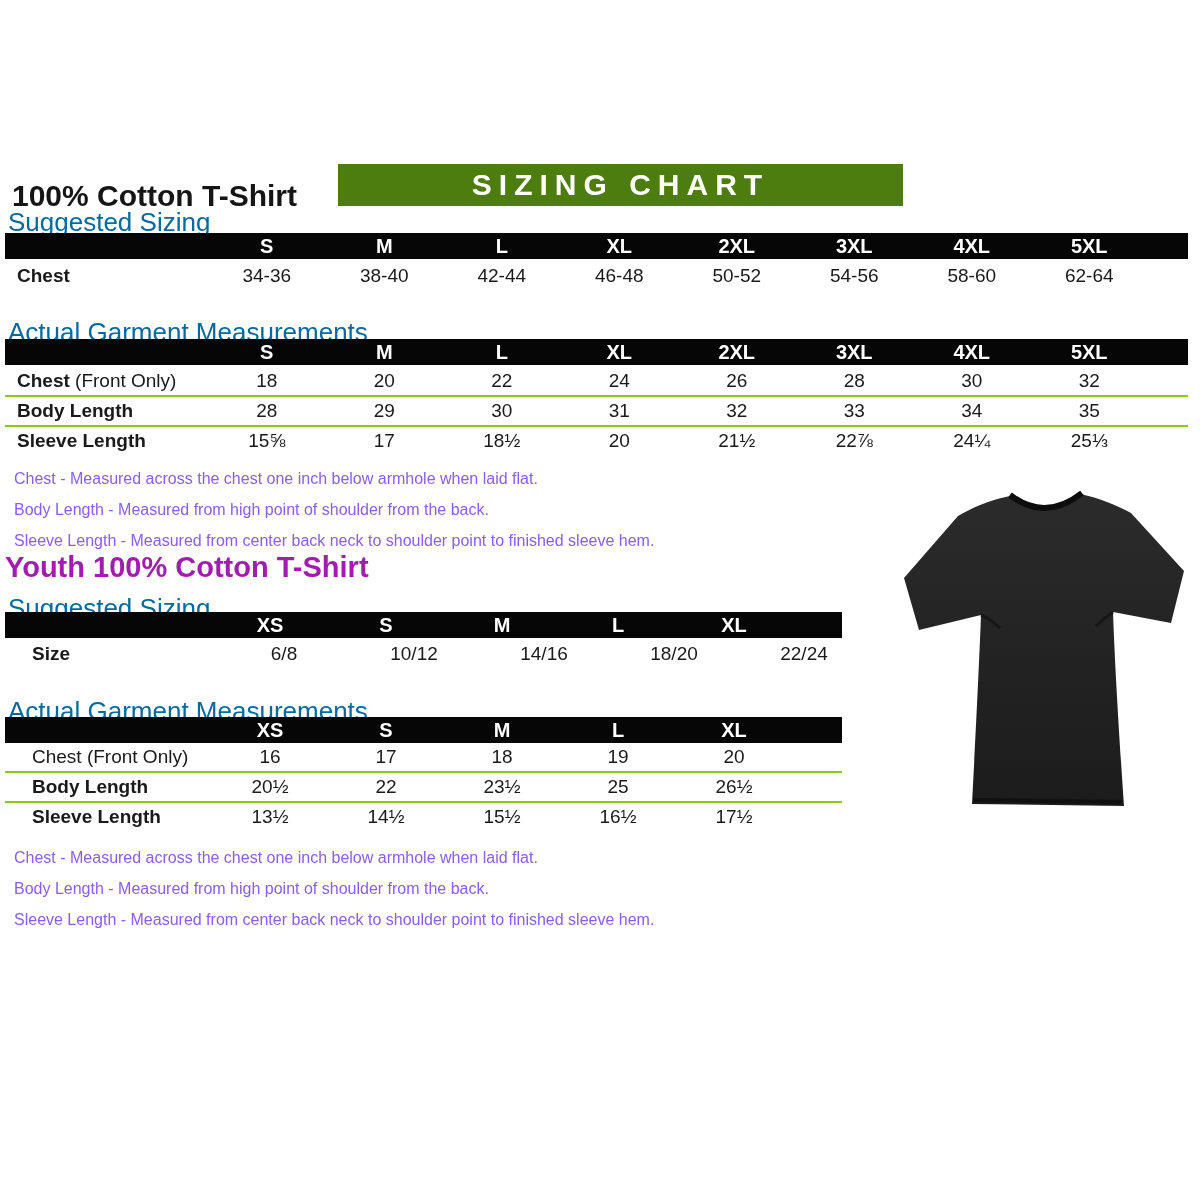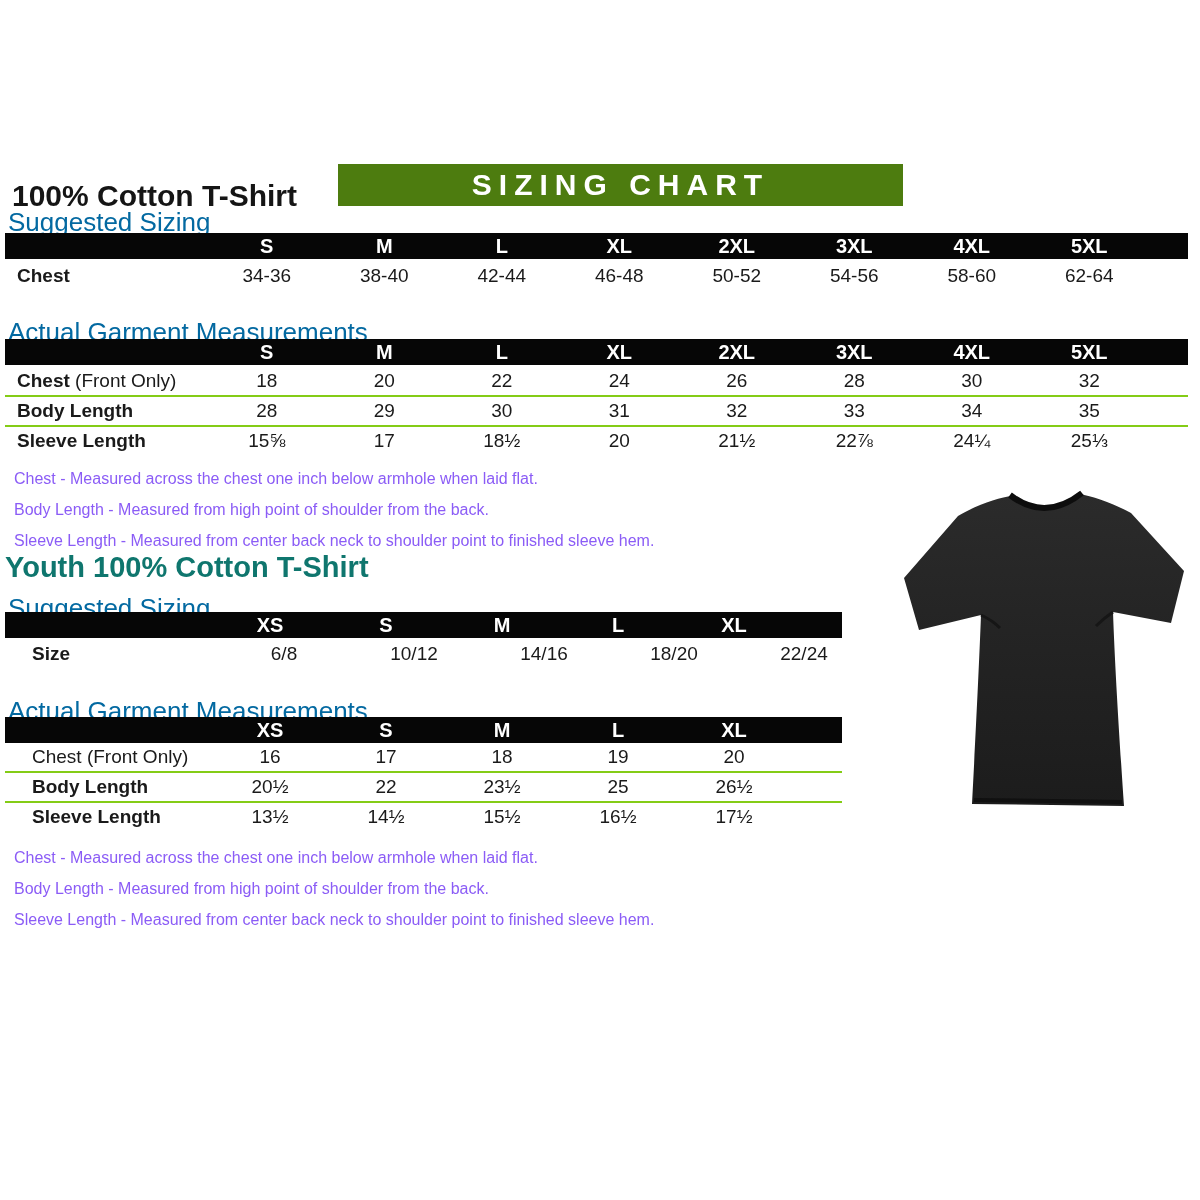--- a/index.html
+++ b/index.html
@@ -13,21 +13,21 @@
   .banner{
     left:338px;top:164px;width:565px;height:42px;background:#4d7c0f;
     color:#ffffff;font-weight:bold;font-size:30px;letter-spacing:7px;
     text-align:center;line-height:42px;
   }
   .section-label{font-size:26px;color:#0369a1;}
   .sl-suggested1{left:8px;top:207px;}
   .sl-agm1{left:8px;top:317px;}
   .sl-suggested2{left:8px;top:593px;}
   .sl-agm2{left:8px;top:696px;}
-  .youth-title{left:5px;top:551px;font-size:29px;font-weight:bold;color:#0f766e;}
+  .youth-title{left:5px;top:551px;font-size:29px;font-weight:bold;color:#a21caf;}
 
   .tbl{left:5px;}
   .tbl .thead,.tbl .trow{display:grid;align-items:center;}
   .adult .thead,.adult .trow{grid-template-columns:203px repeat(8,117.5px) 1fr;width:1183px;}
   .youth .thead,.youth .trow{grid-template-columns:192px repeat(5,116px) 1fr;width:822px;padding-left:15px;}
   .thead{background:#060606;height:26px;}
   .thead .cell{color:#ffffff;font-weight:bold;font-size:20px;text-align:center;line-height:26px;}
   .trow .cell{font-size:19px;text-align:center;}
   .trow .rlabel{text-align:left;padding-left:12px;}
   .rlabel b{font-weight:bold;}

